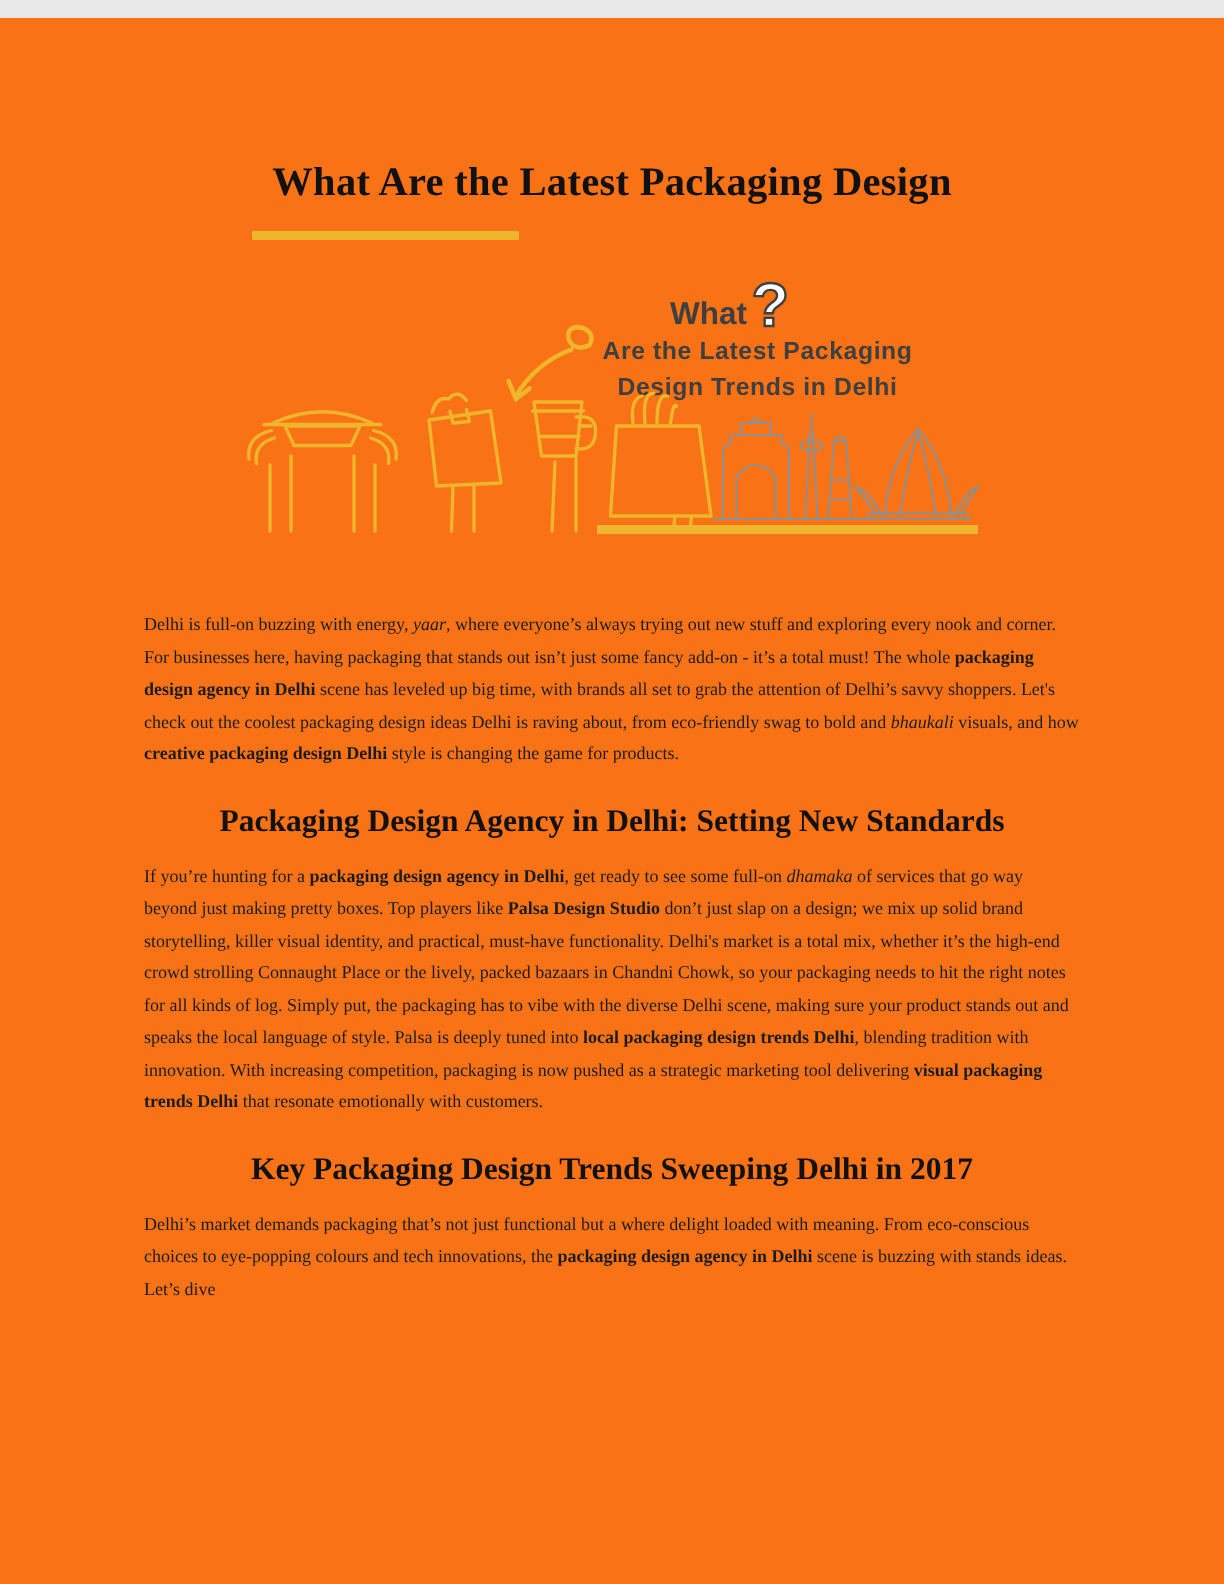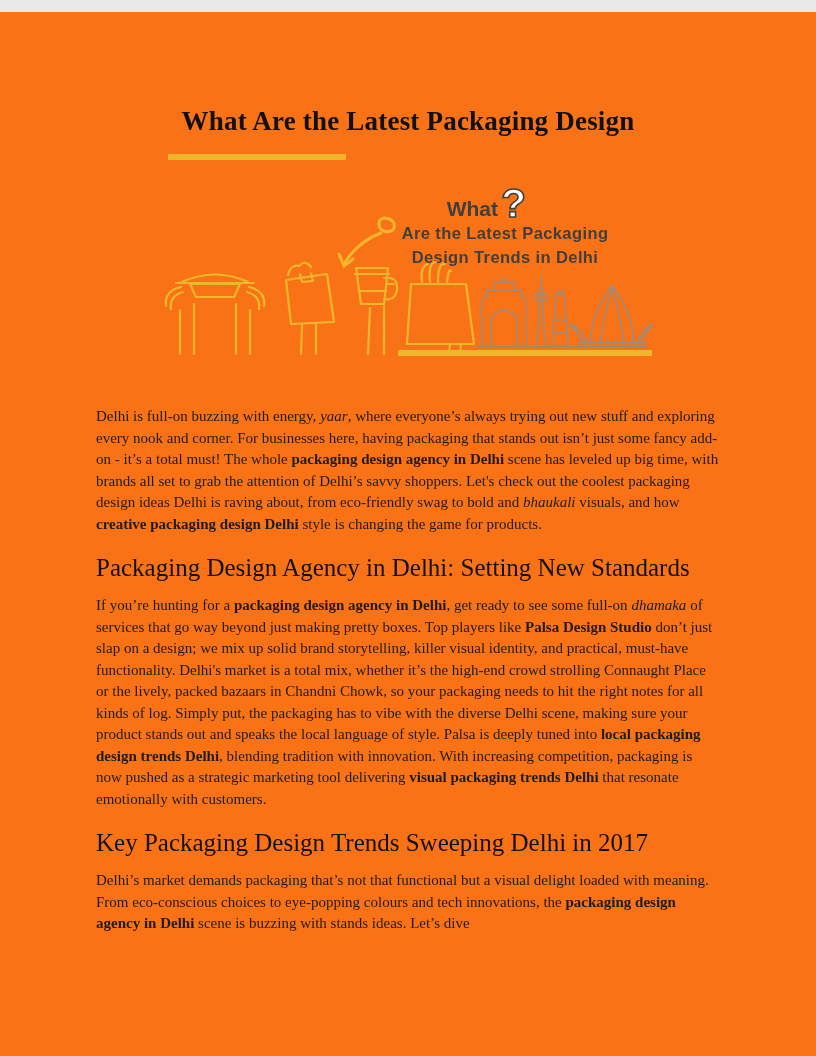--- a/index.html
+++ b/index.html
@@ -17,28 +17,28 @@
   }
   h1 span { display: block; }
   .title-underline {
     width: 178px; height: 6px; background: #EFB62C;
     margin: 16px 0 0 72px; border-radius: 1px;
   }
   figure.hero { margin: 10px 0 46px 64px; width: 500px; height: 190px; }
   .hero svg { display: block; }
   .hero-text { font-family: "Liberation Sans", sans-serif; font-weight: bold; fill: #3f3f3f; }
   p.body-par {
-    margin: 0 0 17px 0; font-size: 15px; line-height: 21.5px;
+    margin: 0 0 17px 0; font-size: 12px; line-height: 21.5px;
     text-align: left; color: #1c1c1c;
   }
   p.body-par b { font-weight: bold; }
   p.body-par i { font-style: italic; }
   h2.section {
-    margin: 21px 0 15px 0; font-size: 25px; line-height: 24px;
-    font-weight: normal; color: #111111;
+    margin: 21px 0 15px 0; font-size: 21px; line-height: 24px;
+    font-weight: bold; color: #111111; text-align: center;
   }
 </style>
 </head>
 <body>
 
 <div class="page">
   <div class="content">
 
     <h1>
       <span>What Are the Latest Packaging Design</span>
@@ -138,16 +138,16 @@
     </figure>
 
     <p class="body-par"><span>Delhi is full-on buzzing with energy, </span><i>yaar</i><span>, where everyone’s always trying out new stuff and exploring every nook and corner. For businesses here, having packaging that stands out isn’t just some fancy add-on - it’s a total must! The whole </span><b>packaging design agency in Delhi</b><span> scene has leveled up big time, with brands all set to grab the attention of Delhi’s savvy shoppers. Let's check out the coolest packaging design ideas Delhi is raving about, from eco-friendly swag to bold and </span><i>bhaukali</i><span> visuals, and how </span><b>creative packaging design Delhi</b><span> style is changing the game for products.</span></p>
 
     <h2 class="section">Packaging Design Agency in Delhi: Setting New Standards</h2>
 
     <p class="body-par"><span>If you’re hunting for a </span><b>packaging design agency in Delhi</b><span>, get ready to see some full-on </span><i>dhamaka</i><span> of services that go way beyond just making pretty boxes. Top players like </span><b>Palsa Design Studio</b><span> don’t just slap on a design; we mix up solid brand storytelling, killer visual identity, and practical, must-have functionality. Delhi's market is a total mix, whether it’s the high-end crowd strolling Connaught Place or the lively, packed bazaars in Chandni Chowk, so your packaging needs to hit the right notes for all kinds of log. Simply put, the packaging has to vibe with the diverse Delhi scene, making sure your product stands out and speaks the local language of style. Palsa is deeply tuned into </span><b>local packaging design trends Delhi</b><span>, blending tradition with innovation. With increasing competition, packaging is now pushed as a strategic marketing tool delivering </span><b>visual packaging trends Delhi</b><span> that resonate emotionally with customers.</span></p>
 
     <h2 class="section">Key Packaging Design Trends Sweeping Delhi in 2017</h2>
 
-    <p class="body-par"><span>Delhi’s market demands packaging that’s not that functional but a visual delight loaded with meaning. From eco-conscious choices to eye-popping colours and tech innovations, the </span><b>packaging design agency in Delhi</b><span> scene is buzzing with stands ideas. Let’s dive</span></p>
+    <p class="body-par"><span>Delhi’s market demands packaging that’s not just functional but a where delight loaded with meaning. From eco-conscious choices to eye-popping colours and tech innovations, the </span><b>packaging design agency in Delhi</b><span> scene is buzzing with stands ideas. Let’s dive</span></p>
 
   </div>
 </div>
 
 </body></html>

